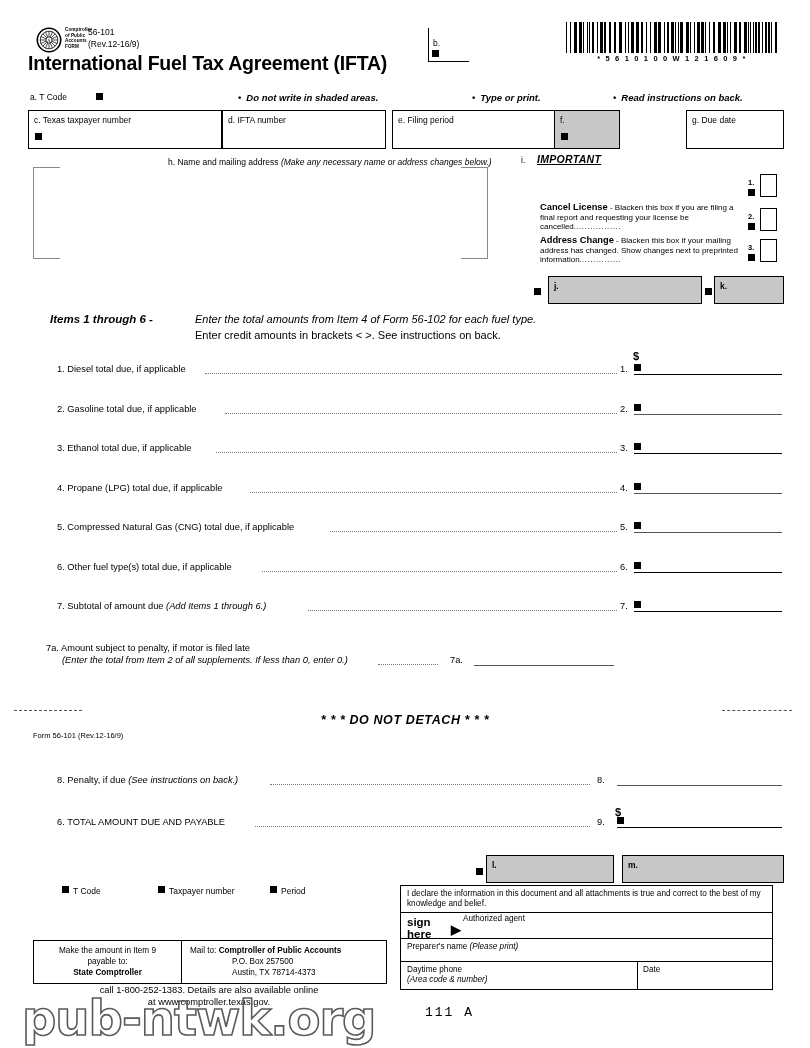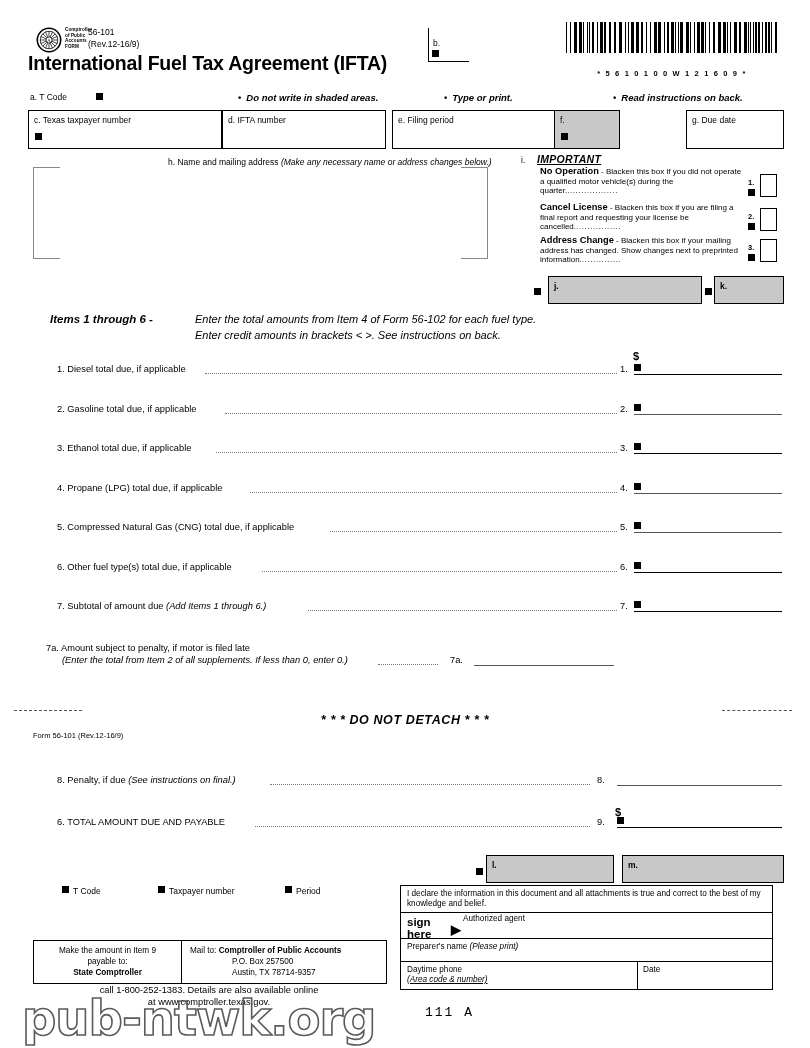--- a/index.html
+++ b/index.html
@@ -39,21 +39,21 @@
   #b-label { left: 433px; top: 38px; font-size: 8.5px; }
   #b-sq { left: 432px; top: 50px; }
   .blksq { width: 7px; height: 7px; background: #000; display: inline-block; }
 
   
   #barcode-wrap { left: 566px; top: 22px; width: 216px; }
   #barcode-bars { height: 31px; width: 216px; display: flex; align-items: stretch; }
   #barcode-bars i { display: block; height: 100%; background: #000; }
   #barcode-text {
     width: 216px; font-size: 7.5px; font-weight: bold; letter-spacing: 5.4px;
-    text-align: center; margin-top: 16px; font-family: "Liberation Sans", sans-serif;
+    text-align: center; margin-top: 1px; font-family: "Liberation Sans", sans-serif;
   }
 
   
   #tcode-label { left: 30px; top: 92px; font-size: 8.5px; }
   #tcode-sq { left: 96px; top: 93px; }
   .bullet-note {
     font-size: 9.5px; font-style: italic; font-weight: bold; white-space: nowrap;
   }
   .bullet-note::before { content: "\2022"; margin-right: 5px; font-style: normal; }
 
@@ -90,21 +90,21 @@
     border: 1.2px solid #000; background: #fff;
   }
 
   
   #jk-sq1 { left: 534px; top: 288px; }
   #jk-sq2 { left: 705px; top: 288px; }
 
   
   #items-head { left: 50px; top: 313px; font-size: 11.5px; font-weight: bold; font-style: italic; }
   #items-l1 { left: 195px; top: 313px; font-size: 11px; font-style: italic; white-space: nowrap; }
-  #items-l2 { left: 195px; top: 329px; font-size: 11px; font-style: italic; white-space: nowrap; }
+  #items-l2 { left: 195px; top: 329px; font-size: 11px; white-space: nowrap; }
 
   
   .li-label { position: absolute; font-size: 9.3px; white-space: nowrap; }
   .li-label i { font-style: italic; }
   .li-leader {
     position: absolute; height: 1px;
     border-bottom: 1.1px dotted #777;
   }
   .li-num { position: absolute; font-size: 9.3px; }
   .li-sq { position: absolute; }
@@ -127,21 +127,21 @@
   
   #sign-box { left: 400px; top: 885px; width: 371px; height: 103px; border: 1.1px solid #000; }
   #sign-box .row { position: absolute; left: 0; right: 0; border-top: 1.1px solid #000; }
   #declare { position: absolute; left: 6px; top: 3px; width: 358px; font-size: 8.2px; line-height: 10px; }
   #signhere { position: absolute; left: 6px; top: 31px; font-size: 11.5px; font-weight: bold; line-height: 11.5px; }
   #signarrow { position: absolute; left: 50px; top: 36px; font-size: 13px; font-weight: bold; }
   #authagent { position: absolute; left: 62px; top: 28px; font-size: 8.2px; }
   #preparer { position: absolute; left: 6px; top: 56px; font-size: 8.2px; }
   #preparer i { font-style: italic; }
   #phone { position: absolute; left: 6px; top: 79px; font-size: 8.2px; line-height: 10px; }
-  #phone i { font-style: italic; text-decoration: underline; }
+  #phone i { font-style: italic; }
   #datelbl { position: absolute; left: 242px; top: 79px; font-size: 8.2px; }
   #sign-vline { position: absolute; left: 236px; top: 76px; width: 1.1px; bottom: 0; background: #000; }
 
   
   #mail-box { left: 33px; top: 940px; width: 352px; height: 42px; border: 1.1px solid #000; }
   #mail-left { position: absolute; left: 0; top: 0; width: 147px; height: 100%;
                text-align: center; font-size: 8.2px; line-height: 11px; padding-top: 4px; box-sizing: border-box; }
   #mail-div { position: absolute; left: 147px; top: 0; bottom: 0; width: 1.1px; background: #000; }
   #mail-right { position: absolute; left: 156px; top: 4px; font-size: 8.2px; line-height: 11px; }
   #info-text { left: 33px; top: 985px; width: 352px; text-align: center; font-size: 9.3px; line-height: 11.5px; }
@@ -310,21 +310,21 @@
         <i style="width: 3px; background: transparent;"></i>
         <i style="width: 2px; background: rgb(0, 0, 0);"></i>
         <i style="width: 3px; background: transparent;"></i>
       </div>
     <div id="barcode-text">*5610100W121609*</div>
   </div>
 
   <div class="abs" id="tcode-label">a. T Code</div>
   <div class="abs blksq" id="tcode-sq"></div>
   <div class="abs bullet-note" style="left:238px; top:92px;">Do not write in shaded areas.</div>
-  <div class="abs bullet-note" style="left:444px; top:92px;">Type or print.</div>
+  <div class="abs bullet-note" style="left:472px; top:92px;">Type or print.</div>
   <div class="abs bullet-note" style="left:613px; top:92px;">Read instructions on back.</div>
 
   <div class="abs fbox" style="left:28px; top:110px; width:192px; height:37px;">
     <span class="fbox-label">c. Texas taxpayer number</span>
     <span class="blksq" style="position:absolute; left:6px; top:22px;"></span>
   </div>
 
   <div class="abs fbox" style="left:222px; top:110px; width:162px; height:37px;">
     <span class="fbox-label">d. IFTA number</span>
   </div>
@@ -350,23 +350,20 @@
     <span class="cnr tr"></span>
     <span class="cnr bl"></span>
     <span class="cnr br"></span>
     <span class="edge-l"></span>
     <span class="edge-r"></span>
   </div>
 
   <div class="abs" id="imp-i">i.</div>
   <div class="abs" id="imp-title">IMPORTANT</div>
 
-  <div class="imp-block" style="top:167px;">
-    <b>No Operation</b><span> - Blacken this box if you did not operate a qualified motor vehicle(s) during the quarter.</span><span class="dots">..................</span>
-  </div>
   <div class="imp-num" style="left:748px; top:178px;">1.</div>
   <span class="blksq imp-sq" style="left:748px; top:189px;"></span>
   <div class="imp-cb" style="left:760px; top:174px;"></div>
 
   <div class="imp-block" style="top:203px;">
     <b>Cancel License</b><span> - Blacken this box if you are filing a final report and requesting your license be cancelled.</span><span class="dots">................</span>
   </div>
   <div class="imp-num" style="left:748px; top:212px;">2.</div>
   <span class="blksq imp-sq" style="left:748px; top:223px;"></span>
   <div class="imp-cb" style="left:760px; top:208px;"></div>
@@ -442,21 +439,21 @@
   <div class="li-leader" style="left:378px; top:663px; width:60px;"></div>
   <div class="li-num" style="left:450px; top:655px;">7a.</div>
   <div class="li-rule thin" style="left:474px; top:665px; width:140px;"></div>
 
   <div class="dash-l" style="left:14px; width:68px;"></div>
   <div class="dash-r" style="left:722px; width:70px;"></div>
   <div class="abs" id="detach">* * *  DO NOT DETACH  * * *</div>
   <div class="abs" id="formfoot">Form 56-101 (Rev.12-16/9)</div>
 
   <div class="li-label" style="left:57px; top:775px;">
-    <span>8.  Penalty, if due </span><i>(See instructions on final.)</i>
+    <span>8.  Penalty, if due </span><i>(See instructions on back.)</i>
   </div>
   <div class="li-leader" style="left:270px; top:783px; width:320px;"></div>
   <div class="li-num" style="left:597px; top:775px;">8.</div>
   <div class="li-rule thin" style="left:617px; top:785px; width:165px;"></div>
 
   <div class="dollar" style="left:615px; top:806px;">$</div>
   <div class="li-label" style="left:57px; top:817px;">6.  TOTAL AMOUNT DUE AND PAYABLE</div>
   <div class="li-leader" style="left:255px; top:825px; width:335px;"></div>
   <div class="li-num" style="left:597px; top:817px;">9.</div>
   <span class="blksq li-sq" style="left:617px; top:817px;"></span>
@@ -470,21 +467,21 @@
   <div class="abs fbox shaded" style="left:622px; top:855px; width:160px; height:26px;">
     <span class="fbox-label" style="font-weight:bold;">m.</span>
   </div>
 
   <div class="abs stub-mark" style="left:62px; top:886px;">
     <span class="blksq"></span><span>T Code</span>
   </div>
   <div class="abs stub-mark" style="left:158px; top:886px;">
     <span class="blksq"></span><span>Taxpayer number</span>
   </div>
-  <div class="abs stub-mark" style="left:270px; top:886px;margin-left:15px;">
+  <div class="abs stub-mark" style="left:270px; top:886px;">
     <span class="blksq"></span><span>Period</span>
   </div>
 
   <div class="abs" id="sign-box">
     <div id="declare">I declare the information in this document and all attachments is true and correct to the best of my knowledge and belief.</div>
     <div class="row" style="top:26px;"></div>
     <div id="signhere">
       <div>sign</div>
       <div>here</div>
     </div>
@@ -505,21 +502,21 @@
   <div class="abs" id="mail-box">
     <div id="mail-left">
       <div>Make the amount in Item 9</div>
       <div>payable to:</div>
       <div style="font-weight:bold;">State Comptroller</div>
     </div>
     <div id="mail-div"></div>
     <div id="mail-right">
       <div><span>Mail to:</span> <b>Comptroller of Public Accounts</b></div>
       <div style="margin-left:42px;">P.O. Box 257500</div>
-      <div style="margin-left:42px;">Austin, TX  78714-9357</div>
+      <div style="margin-left:42px;">Austin, TX  78714-4373</div>
     </div>
   </div>
 
   <div class="abs" id="info-text">
     <div>call 1-800-252-1383. Details are also available online</div>
     <div>at www.comptroller.texas.gov.</div>
   </div>
 
   <div class="abs" id="code111">111  A</div>
 

